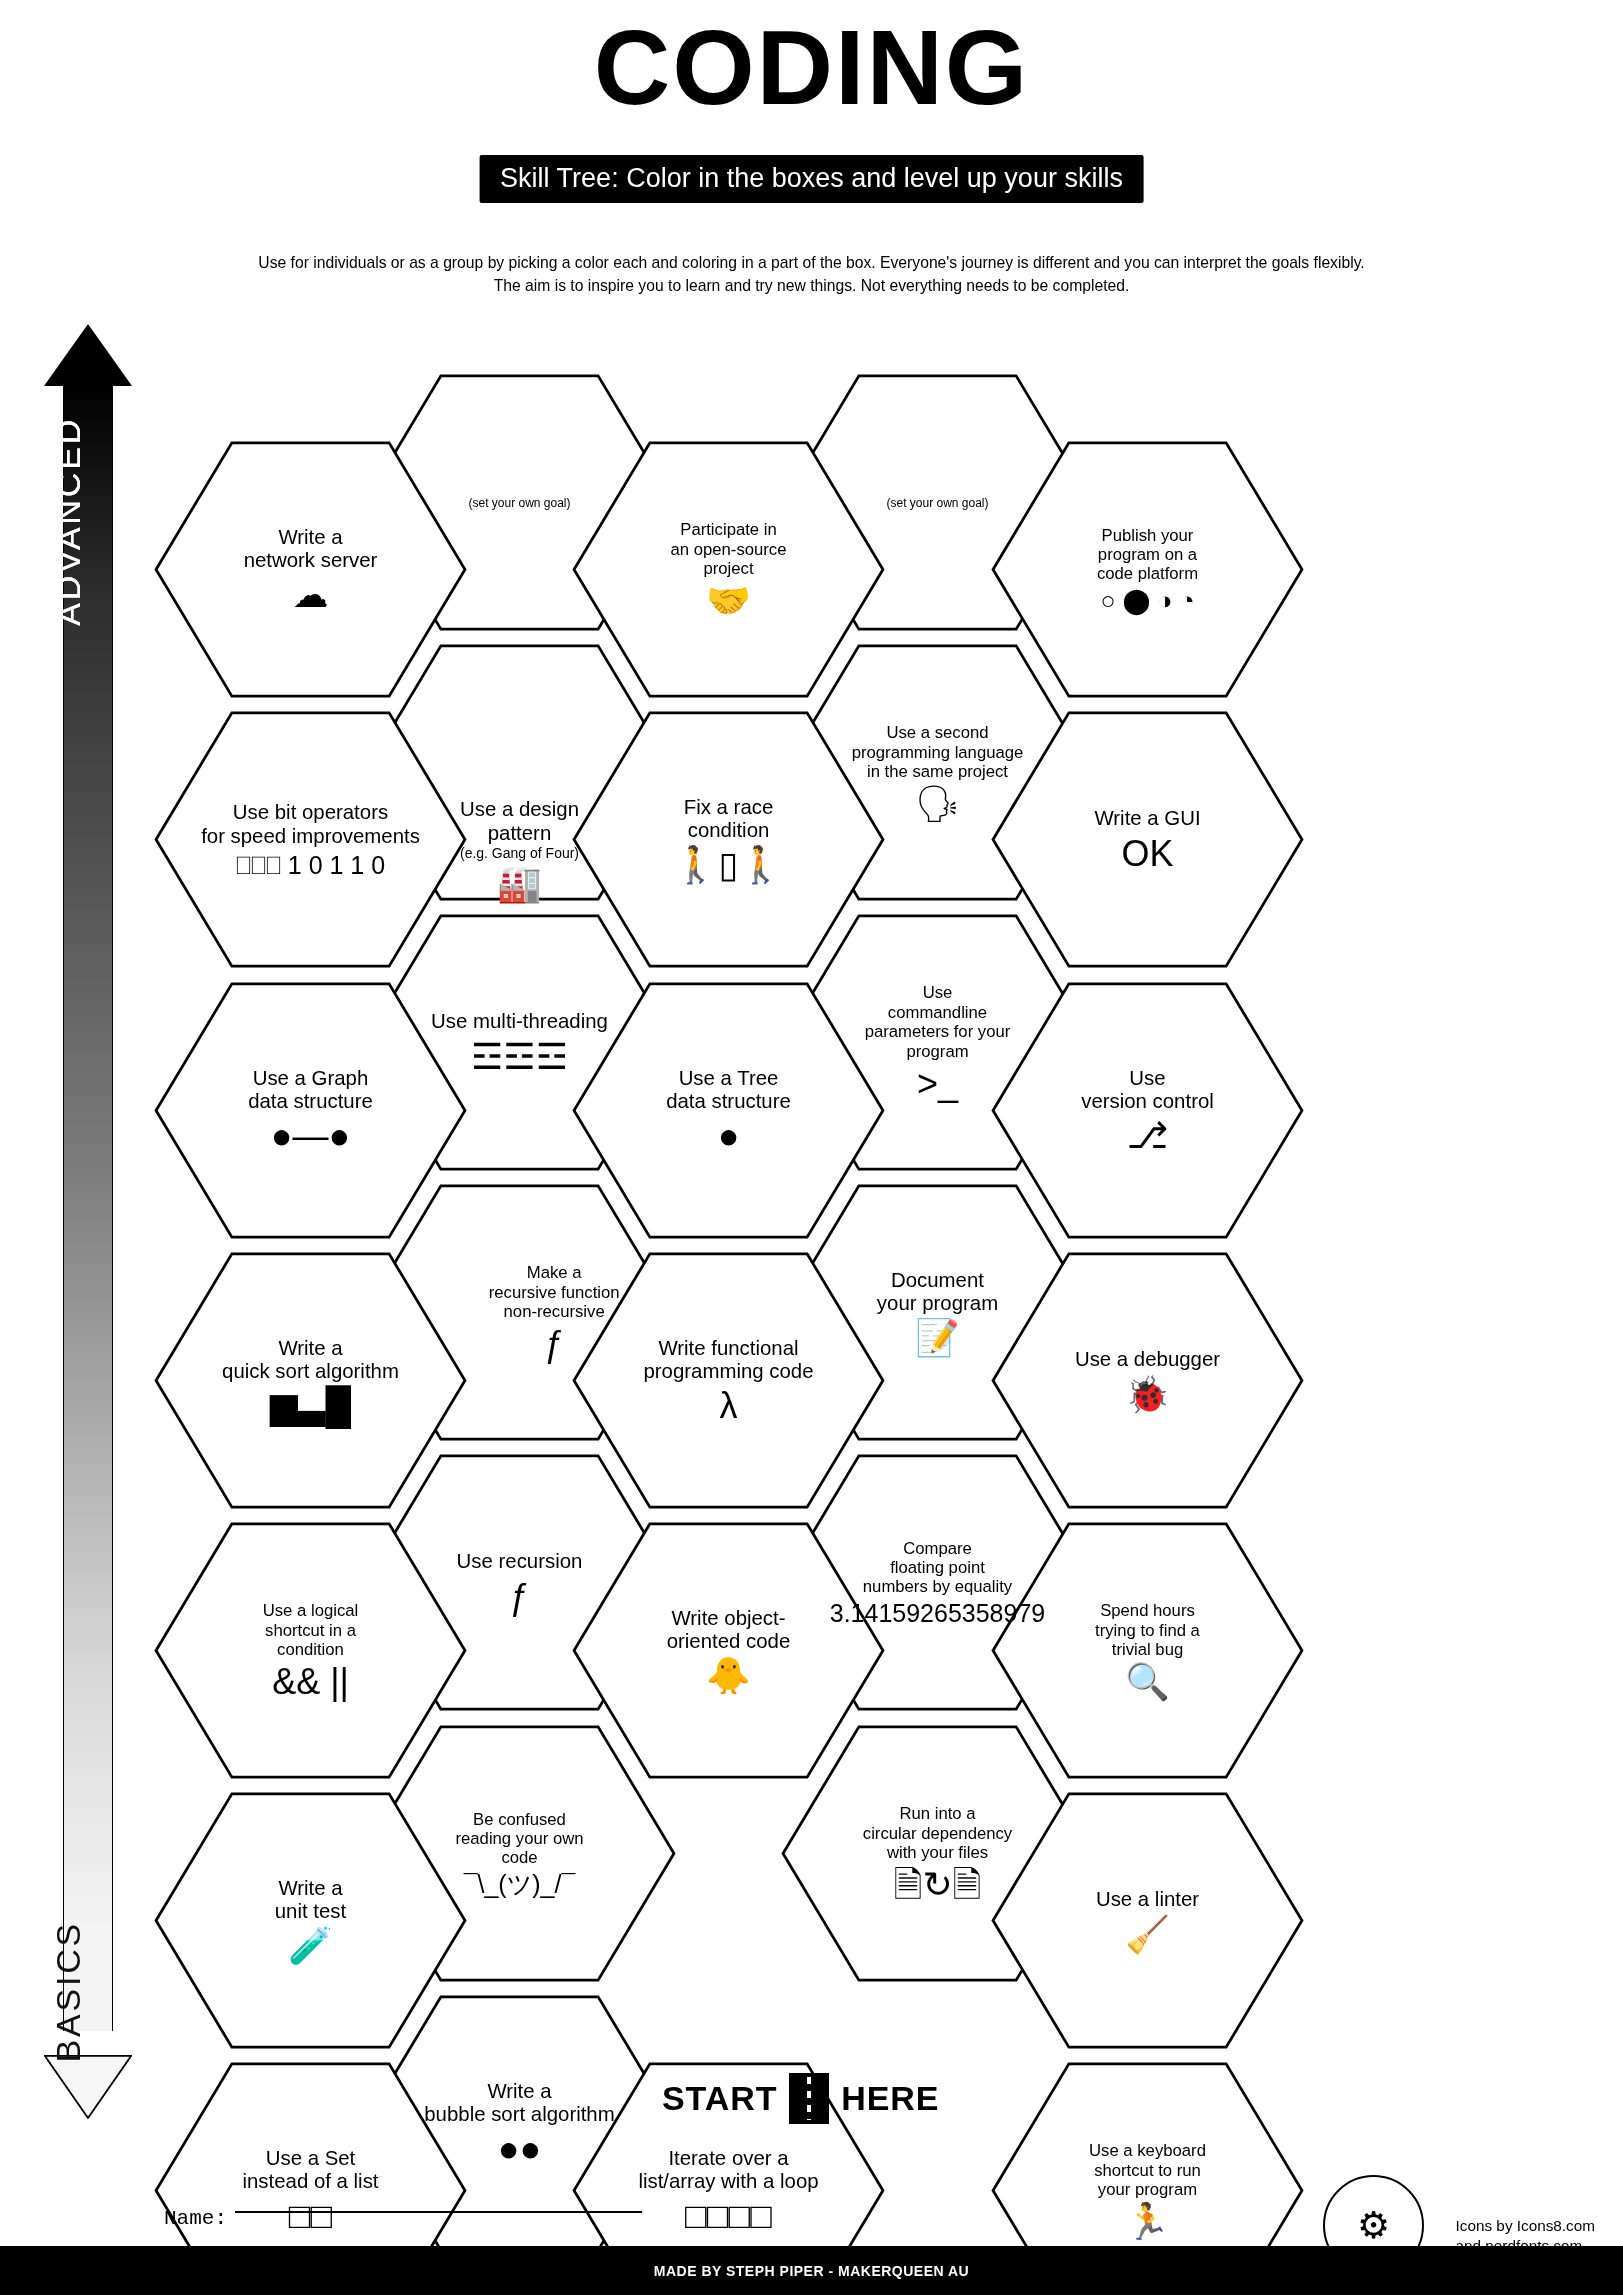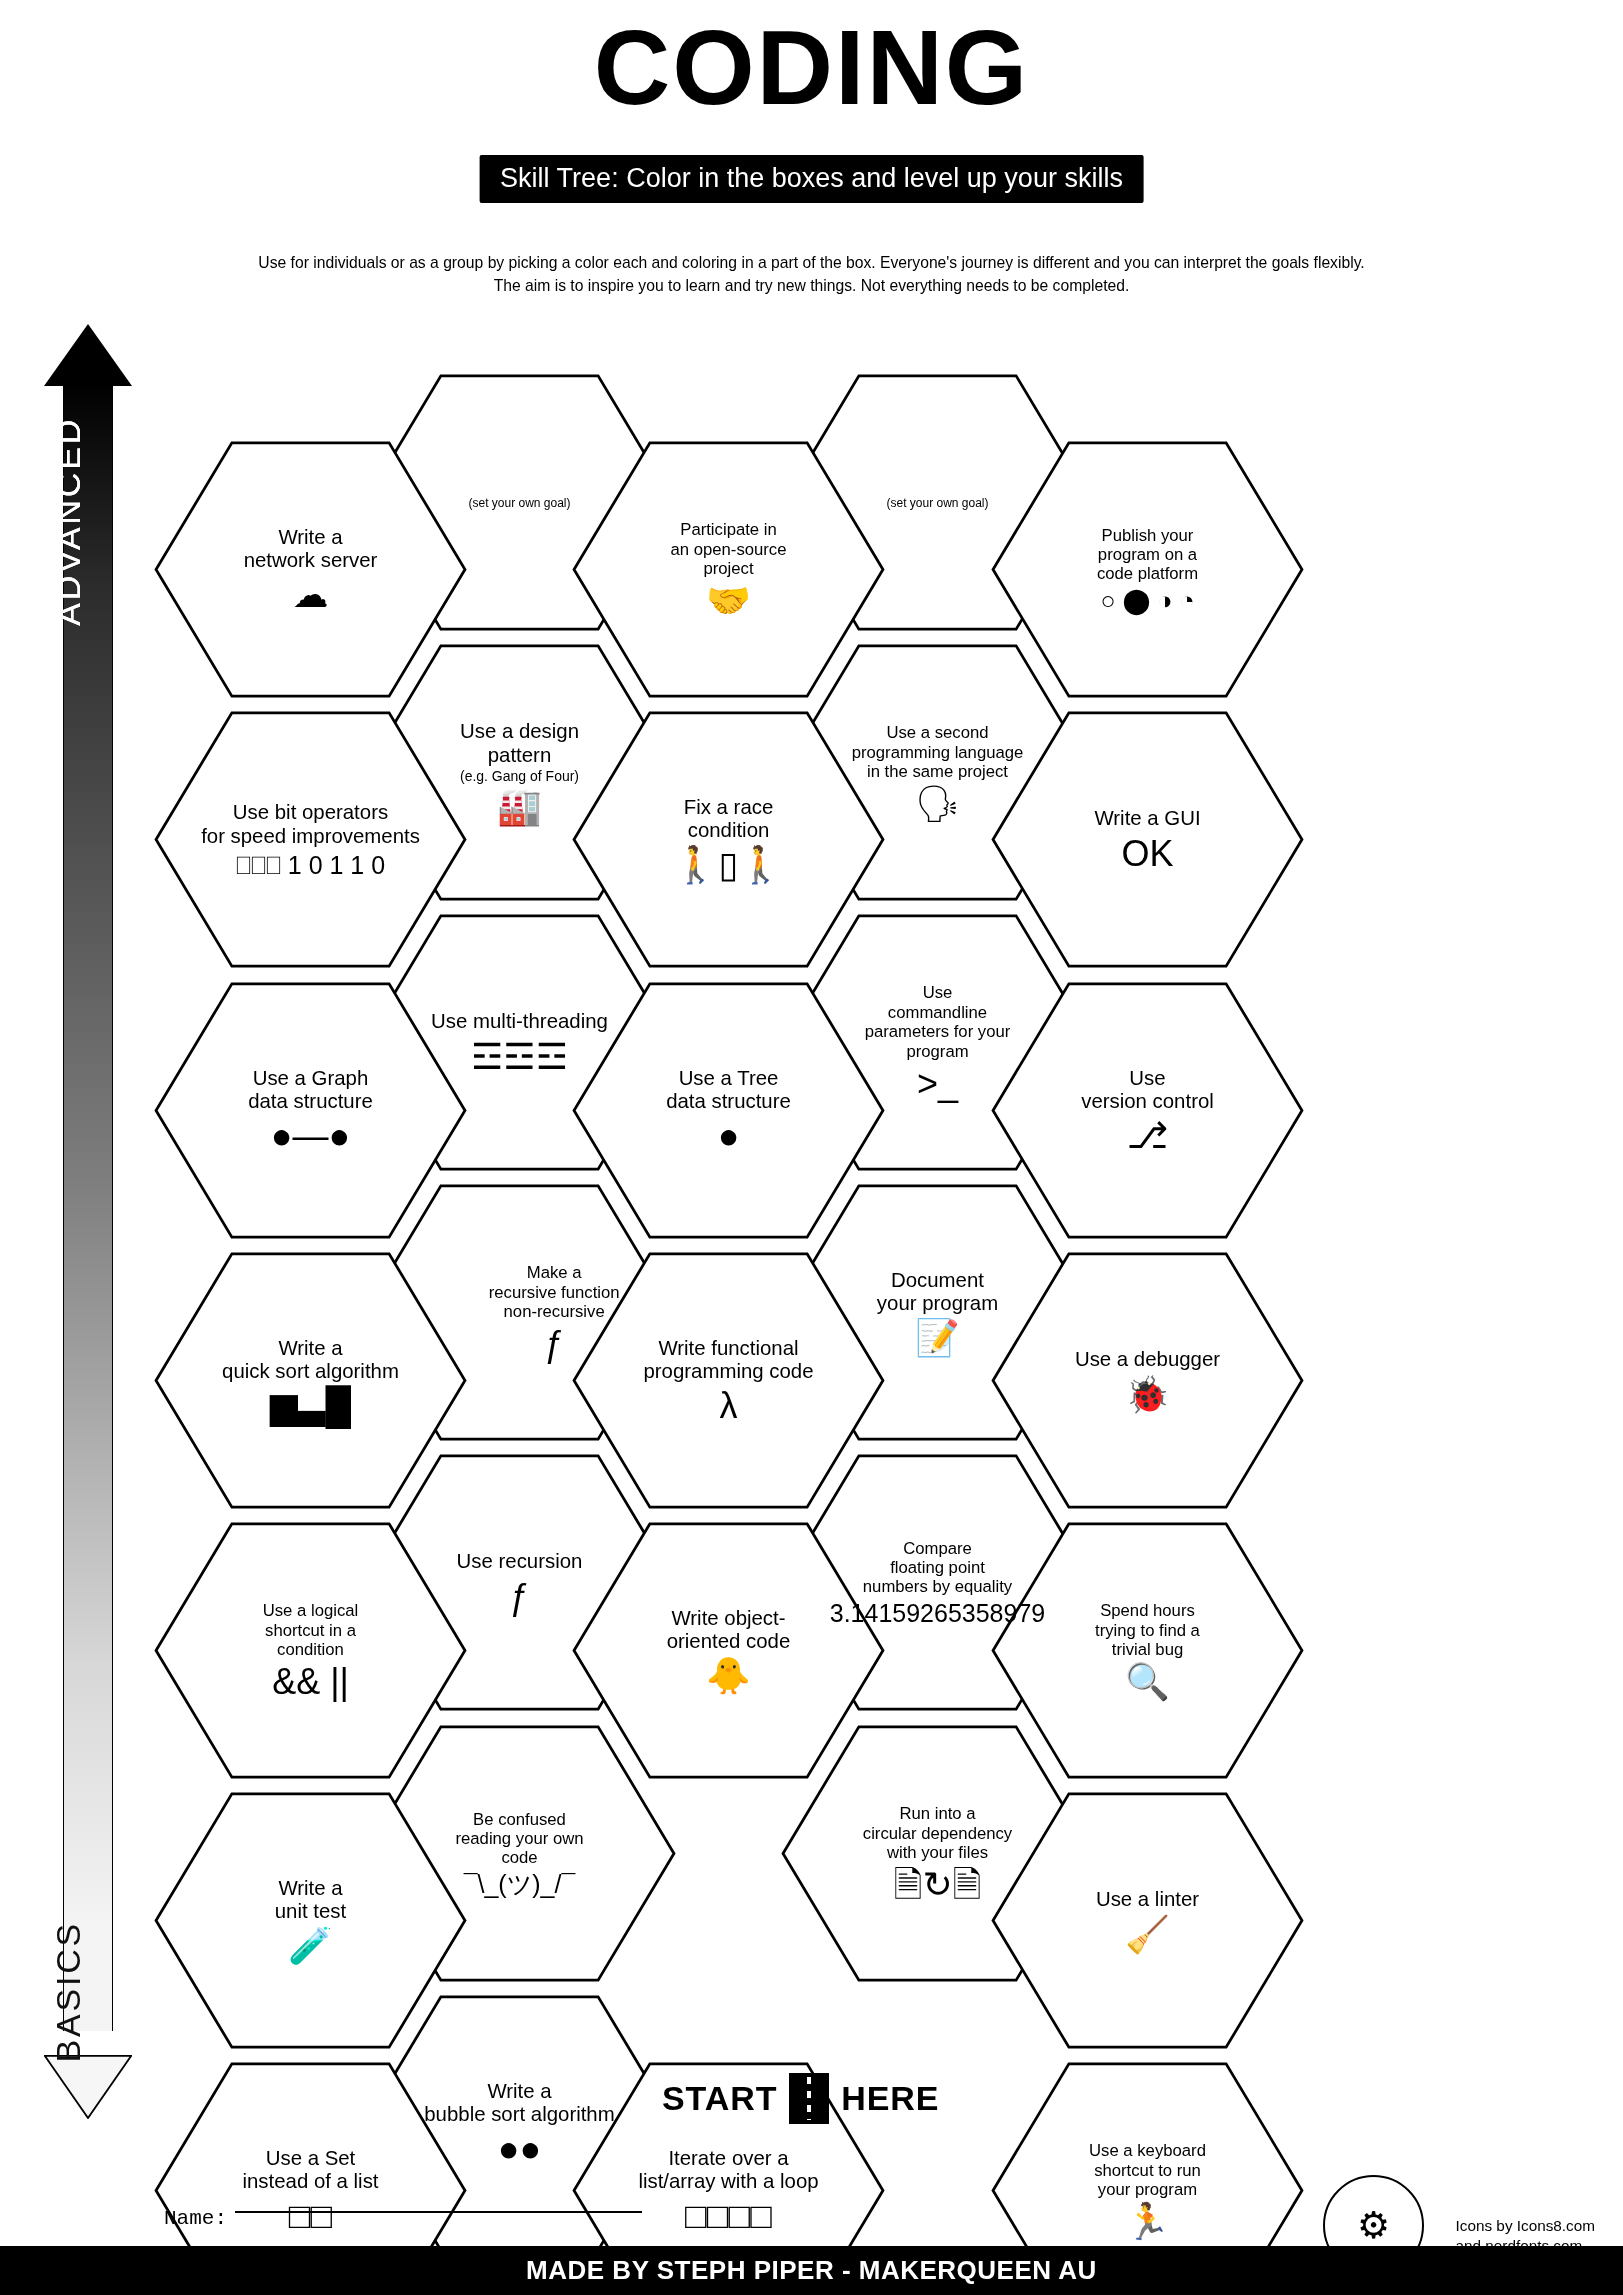--- a/index.html
+++ b/index.html
@@ -81,21 +81,21 @@
   #badge{
     position:absolute;right:199px;top:2175px;width:97px;height:97px;border:2.3px solid #000;border-radius:50%;
     display:flex;align-items:center;justify-content:center;font-size:37px;
   }
   #credit{
     position:absolute;right:28px;top:2216px;text-align:left;font-size:15.3px;line-height:1.3;
   }
   
   #footer{
     position:absolute;left:0;bottom:0;width:100%;height:49px;background:#000;color:#fff;
-    display:flex;align-items:center;justify-content:center;font-size:26px;font-weight:bold;letter-spacing:0.5px;
+    display:flex;align-items:center;justify-content:center;font-size:14px;font-weight:bold;letter-spacing:0.5px;
   }
 </style>
 </head>
 <body>
 
 <div id="title">CODING</div>
 <div id="subtitle-bar">Skill Tree:  Color in the boxes and level up your skills</div>
 <div id="intro">Use for individuals or as a group by picking a color each and coloring in a part of the box.  Everyone's journey is different and you can interpret the goals flexibly.  The aim is to inspire you to learn and try new things. Not everything needs to be completed.</div>
 
 <div id="arrow">
@@ -145,21 +145,21 @@
     </div>
     <div class="hex" style="width: 315px; height: 259px; left: 837px; top: 135px;">
       <svg width="315" height="259" viewBox="0 0 680 560">
         <polygon points="170,6 510,6 674,280 510,554 170,554 6,280" fill="#ffffff" stroke="#000000" stroke-width="6"></polygon>
       </svg>
       <div class="content">
         <div class="txt small">Publish your<br>program on a<br>code platform</div>
         <div class="gly sm">○ ⬤ ◑ ◔</div>
       </div>
     </div>
-    <div class="hex" style="width: 315px; height: 259px; left: 209px; top: 338px;">
+    <div class="hex" style="width: 315px; height: 259px; left: 209px; top: 338px; align-items: flex-end;">
       <svg width="315" height="259" viewBox="0 0 680 560">
         <polygon points="170,6 510,6 674,280 510,554 170,554 6,280" fill="#ffffff" stroke="#000000" stroke-width="6"></polygon>
       </svg>
       <div class="content">
         <div class="txt">Use a design<br>pattern</div>
         <div class="txt tiny">(e.g. Gang of Four)</div>
         <div class="gly">🏭</div>
       </div>
     </div>
     <div class="hex" style="width: 315px; height: 259px; left: 627px; top: 338px;">

